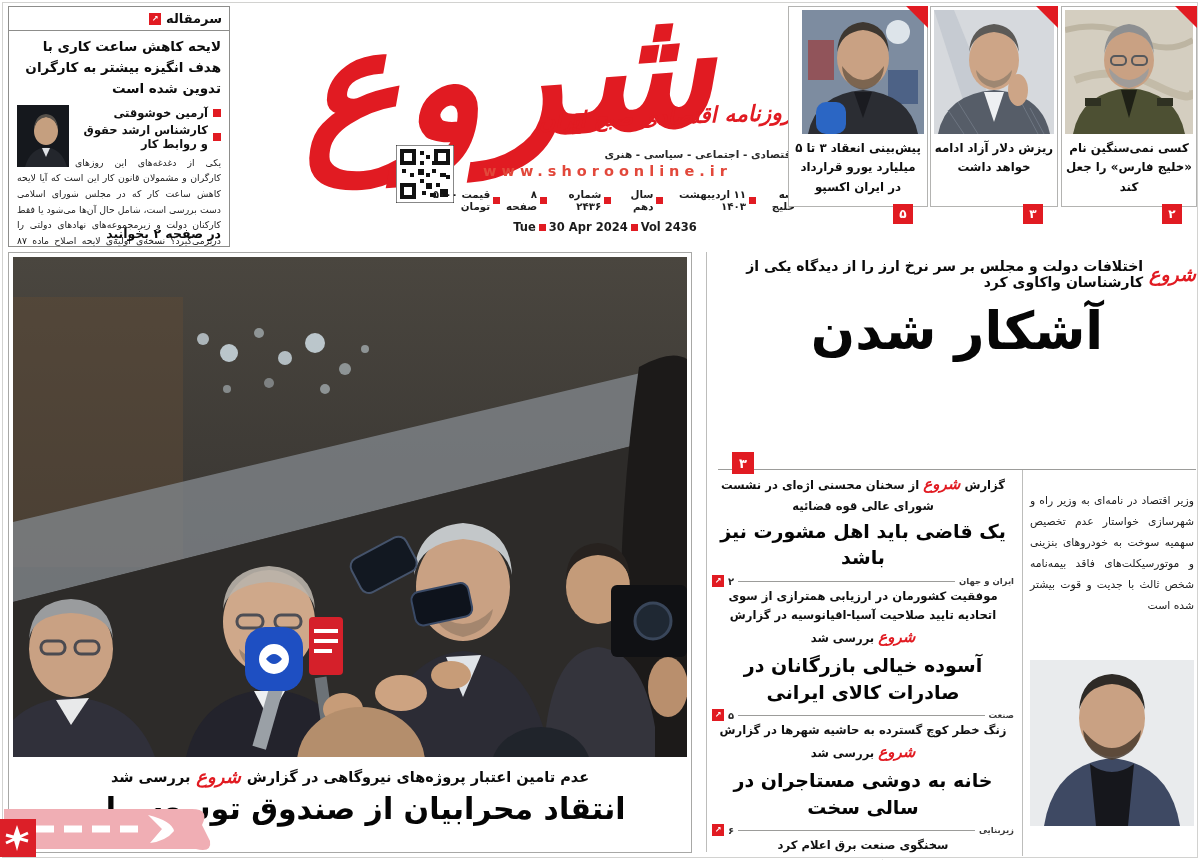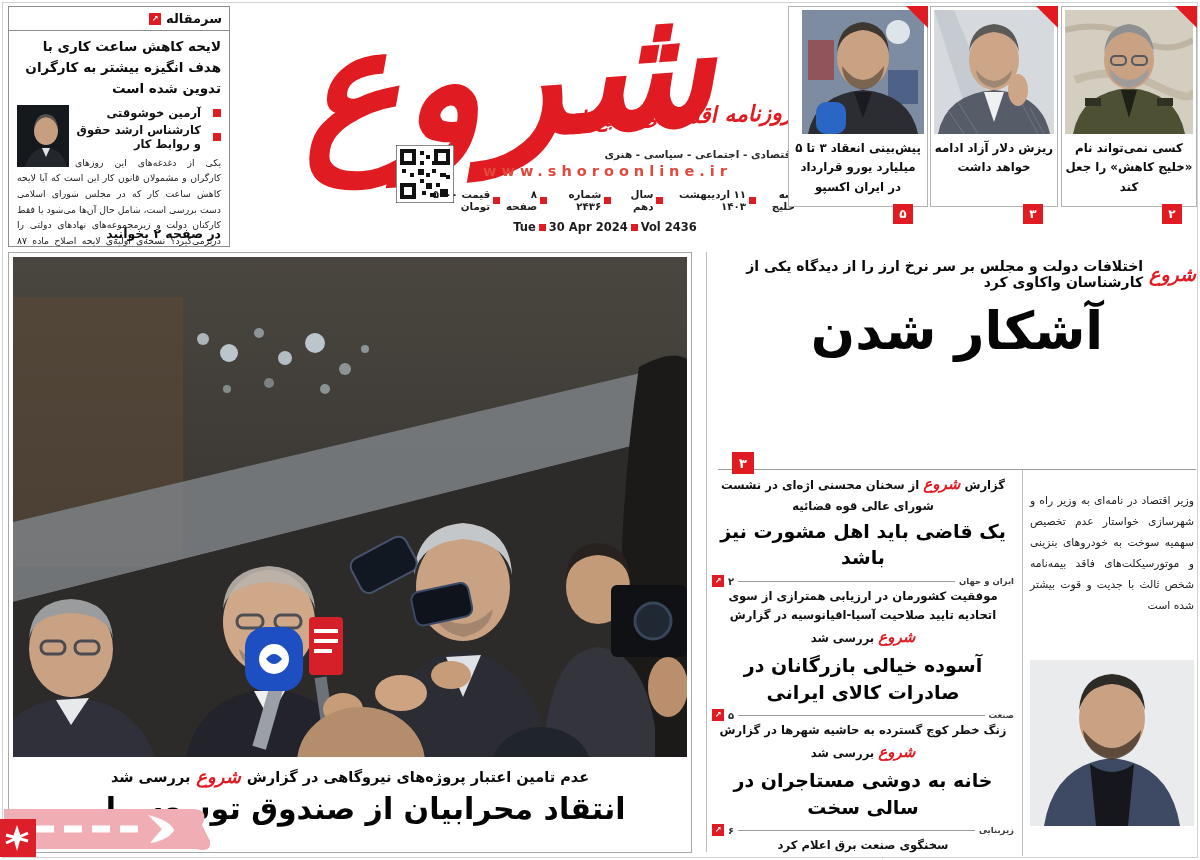--- a/index.html
+++ b/index.html
@@ -12,21 +12,21 @@
   .goto-sq { width:12px; height:12px; font-size:8px; line-height:12px; }
   .pagebadge { font-size:12px; }
 
   
   .editorial { position:absolute; left:8px; top:6px; width:222px; height:241px; border:1px solid #8d8d8b; background:#fff; }
   .ed-header { height:24px; border-bottom:1px solid #8d8d8b; display:flex; align-items:center; gap:5px; padding:0 7px; }
   .ed-header .label { font-size:13px; font-weight:bold; color:#111; }
   .ed-title { padding:5px 8px 2px; font-size:13.5px; font-weight:bold; line-height:1.55; color:#0c0c0c; text-align:right; }
   .ed-content { padding:2px 8px 0; font-size:0; }
   .ed-photo { float:left; width:52px; height:62px; margin:2px 0 3px 0; margin-right:6px; background:#15181d; }
-  .ed-line { display:flex; align-items:center; gap:12px; margin-top:3px; }
+  .ed-line { display:flex; align-items:center; gap:5px; margin-top:3px; }
   .ed-line .bullet { width:8px; height:8px; background:#e11b22; flex:0 0 auto; }
   .ed-line .txt { font-size:11.5px; font-weight:bold; color:#111; }
   .ed-body { font-size:9.3px; line-height:1.68; color:#1c1c1c; text-align:justify; margin-top:4px; }
   .ed-footer { position:absolute; bottom:5px; right:8px; font-size:12.5px; font-weight:bold; color:#0c0c0c; }
 
   
   .logo { position:absolute; left:232px; top:-18px; width:550px; height:215px; text-align:center;
           font-size:168px; font-weight:bold; font-style:italic; color:#e11b22; line-height:1.15;
           transform:rotate(-4deg); pointer-events:none; }
   .tagline { position:absolute; top:104px; right:408px; font-size:22px; font-weight:bold; font-style:italic; color:#e11b22; transform:rotate(-2deg); }
@@ -195,21 +195,21 @@
         <rect x="20" y="88" width="16" height="8" fill="#2f3122"></rect>
           <rect x="92" y="88" width="16" height="8" fill="#2f3122"></rect>
         <path d="M56,80 L64,108 L72,80 Z" fill="#1e2016"></path>
         <ellipse cx="64" cy="50" rx="25" ry="29" fill="#c9a183"></ellipse>
         <path d="M39,44 Q41,16 64,14 Q87,16 89,44 Q84,24 64,22 Q44,24 39,44 Z" fill="#8d8f91"></path>
         <path d="M44,58 Q64,82 84,58 Q83,74 64,78 Q45,74 44,58 Z" fill="#999b9d" opacity="0.85"></path>
         <rect x="46" y="46" width="15" height="9" rx="4" fill="none" stroke="#55585c" stroke-width="2"></rect>
         <rect x="67" y="46" width="15" height="9" rx="4" fill="none" stroke="#55585c" stroke-width="2"></rect>
       </svg>
     </div>
-    <div class="pb-caption">کسی نمی‌تواند نام «خلیج کاهش» را جعل کند</div>
+    <div class="pb-caption">کسی نمی‌سنگین نام «خلیج فارس» را جعل کند</div>
     <div class="pb-num redsq pagebadge">۲</div>
   </div>
 
   <div class="pbox pbox-b">
     <div class="tri"></div>
     <div class="pb-photo">
       <svg width="120" height="124" viewBox="0 0 120 124" preserveAspectRatio="none">
         <rect width="120" height="124" fill="#d6d9dd"></rect>
         <path d="M0,0 L40,124 L70,124 L20,0 Z" fill="#c6cbd2"></path>
         <path d="M4,124 Q12,84 60,80 Q108,84 116,124 Z" fill="#565d68"></path>

